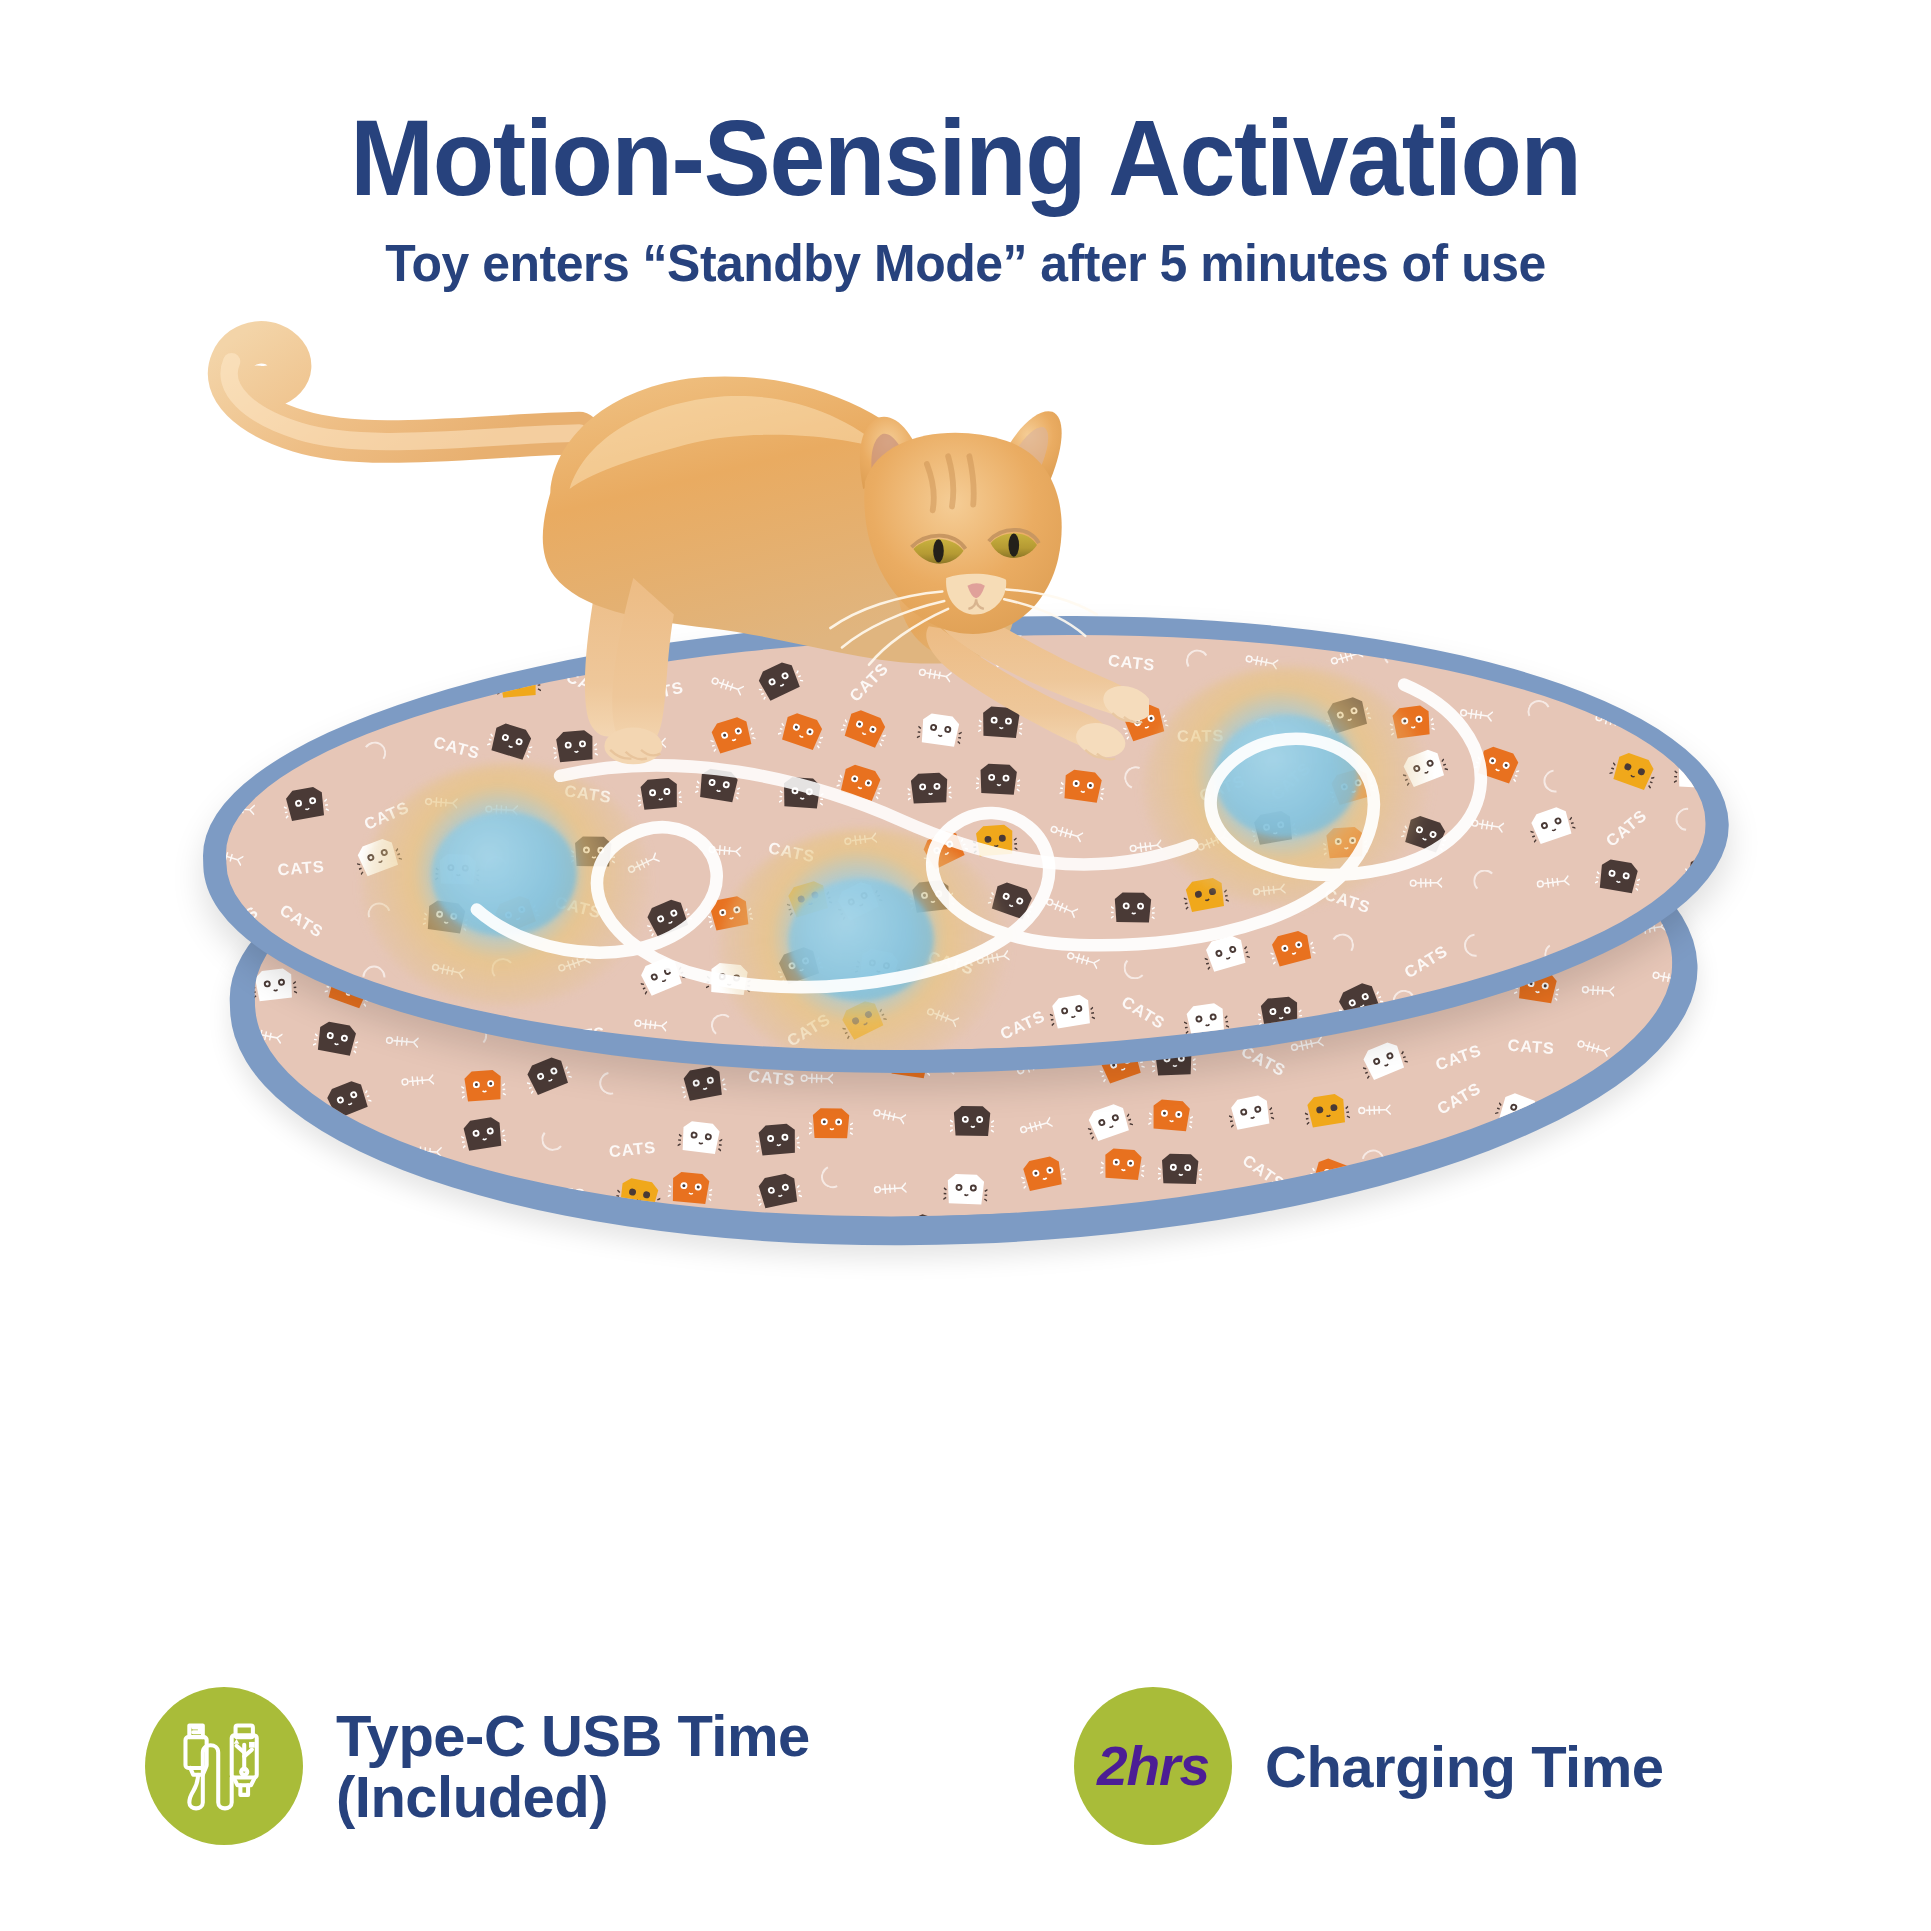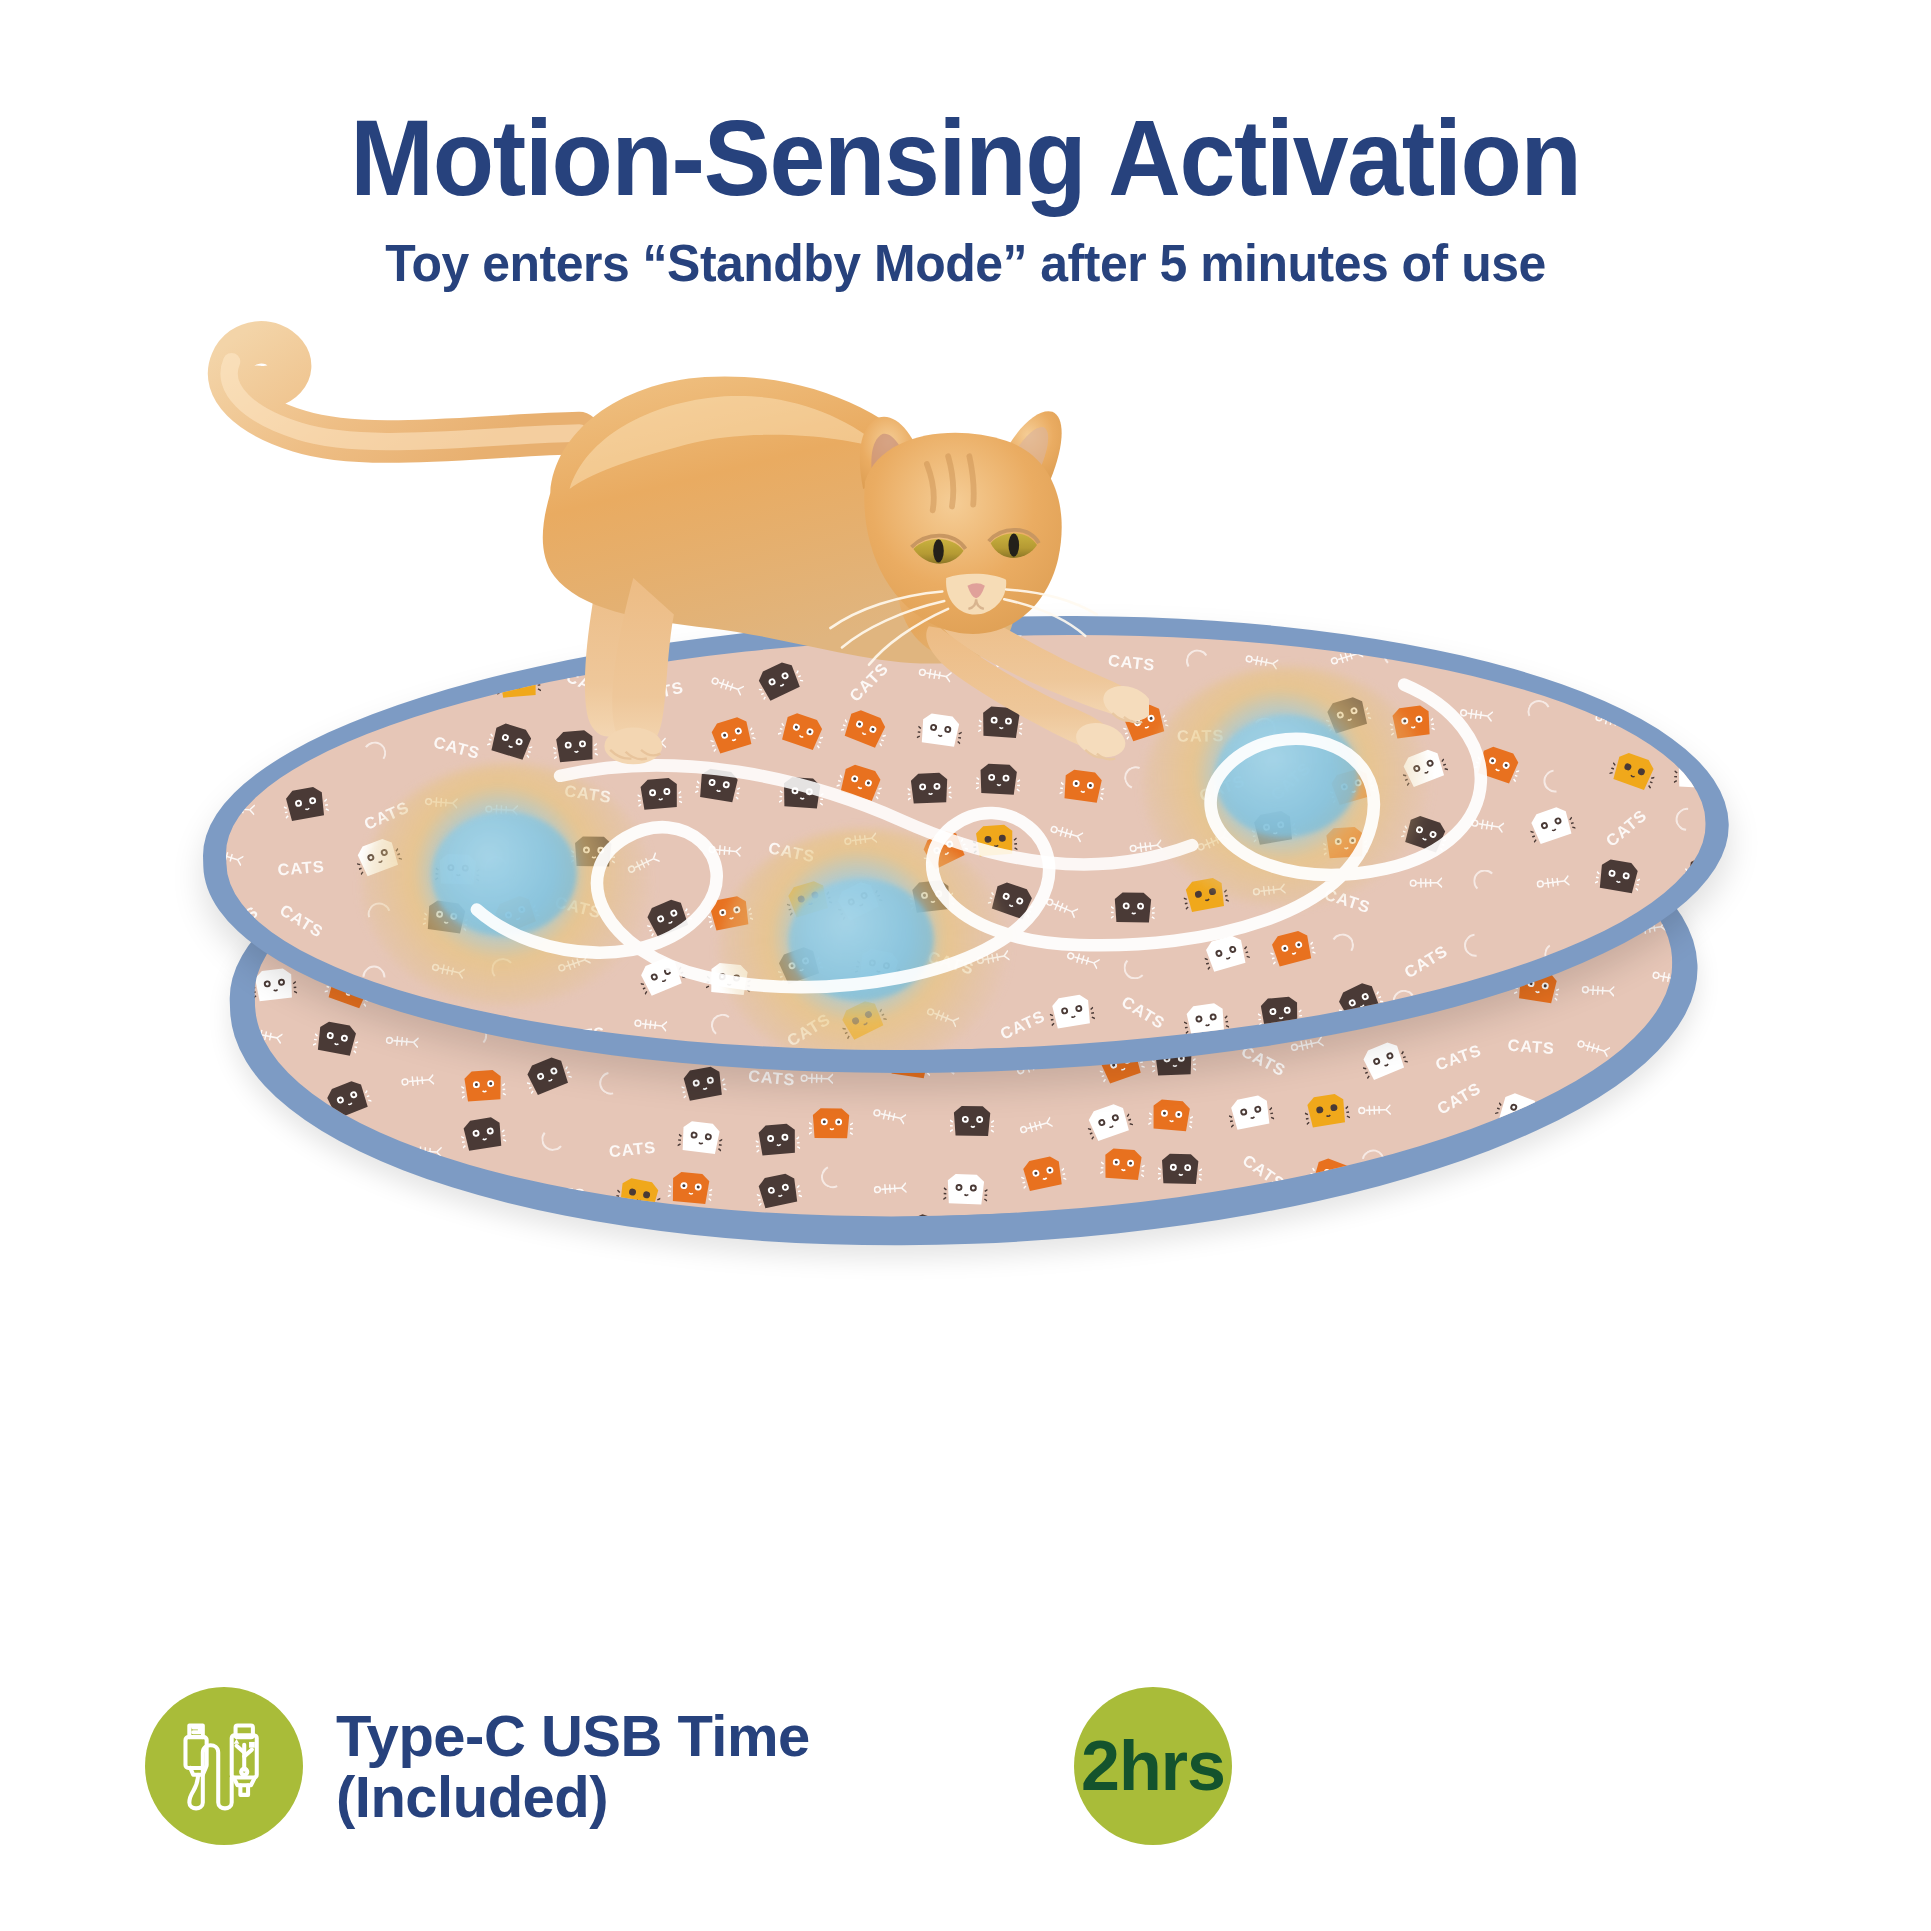--- a/index.html
+++ b/index.html
@@ -120,22 +120,23 @@
   .feature { position: absolute; display: flex; align-items: center; }
   .badge {
     border-radius: 50%;
     background: #a9bc39;
     display: flex; align-items: center; justify-content: center;
     flex: 0 0 auto;
   }
   .badge-usb { width: 158px; height: 158px; }
   .badge-hrs { width: 158px; height: 158px; }
   .badge-text {
-    color: #14532d; font-weight: 700; font-size: 70px; letter-spacing: -1px;
+    color: #4c1d95; font-weight: 700; font-size: 55px; letter-spacing: -1px;
     font-family: "Liberation Sans", sans-serif;
+    font-style: italic;
   }
   .feature-label {
     margin-left: 33px;
     color: #27427d; font-weight: 700; font-size: 58px; line-height: 1.06;
     letter-spacing: -0.5px; white-space: pre-line;
   }
   .feature-usb { left: 145px; top: 19.3px; }
   .feature-hrs { left: 1074px; top: 19.3px; }
 </style>
 </head>
@@ -2923,17 +2924,18 @@
         </svg>
       </div>
       <div class="feature-label">Type-C USB Time
 (Included)</div>
     </div>
 
     <div class="feature feature-hrs">
       <div class="badge badge-hrs">
         <span class="badge-text">2hrs</span>
       </div>
+      <div class="feature-label">Charging Time</div>
     </div>
 
   </div>
 </div>
 
 
 </body></html>

